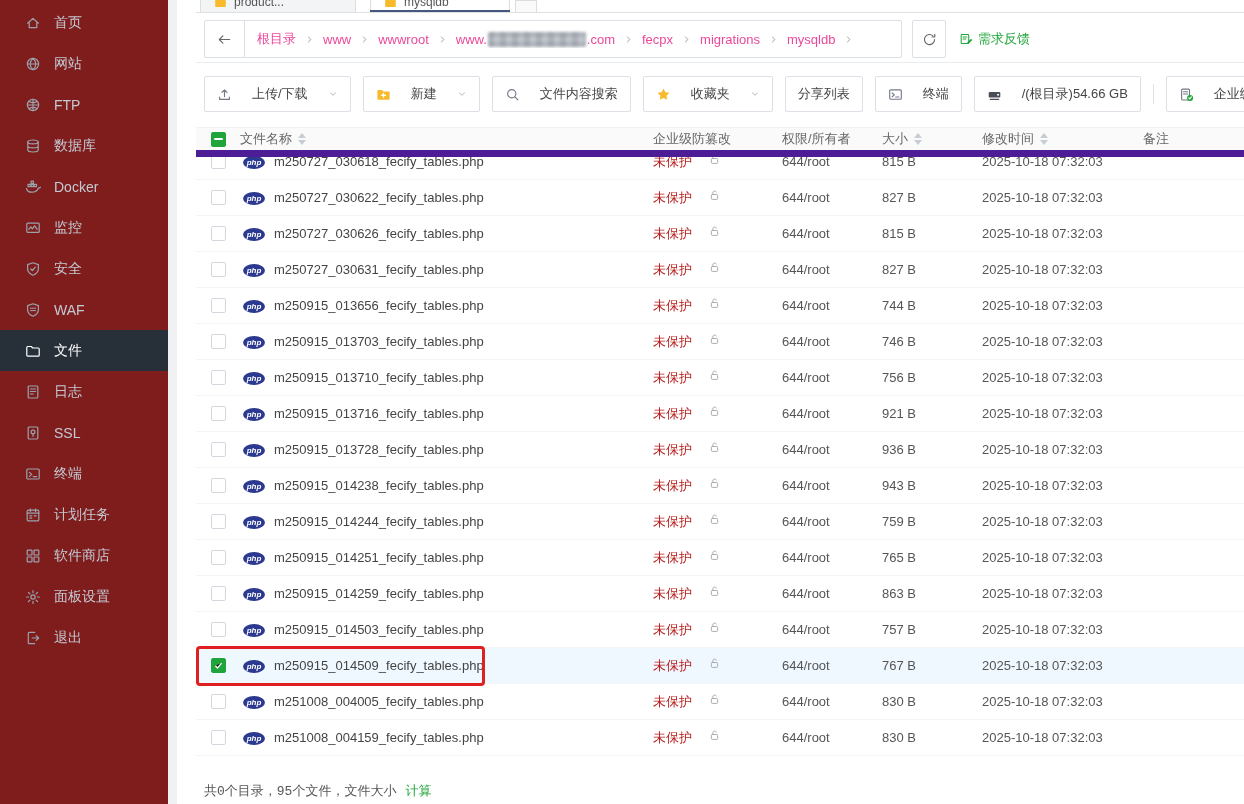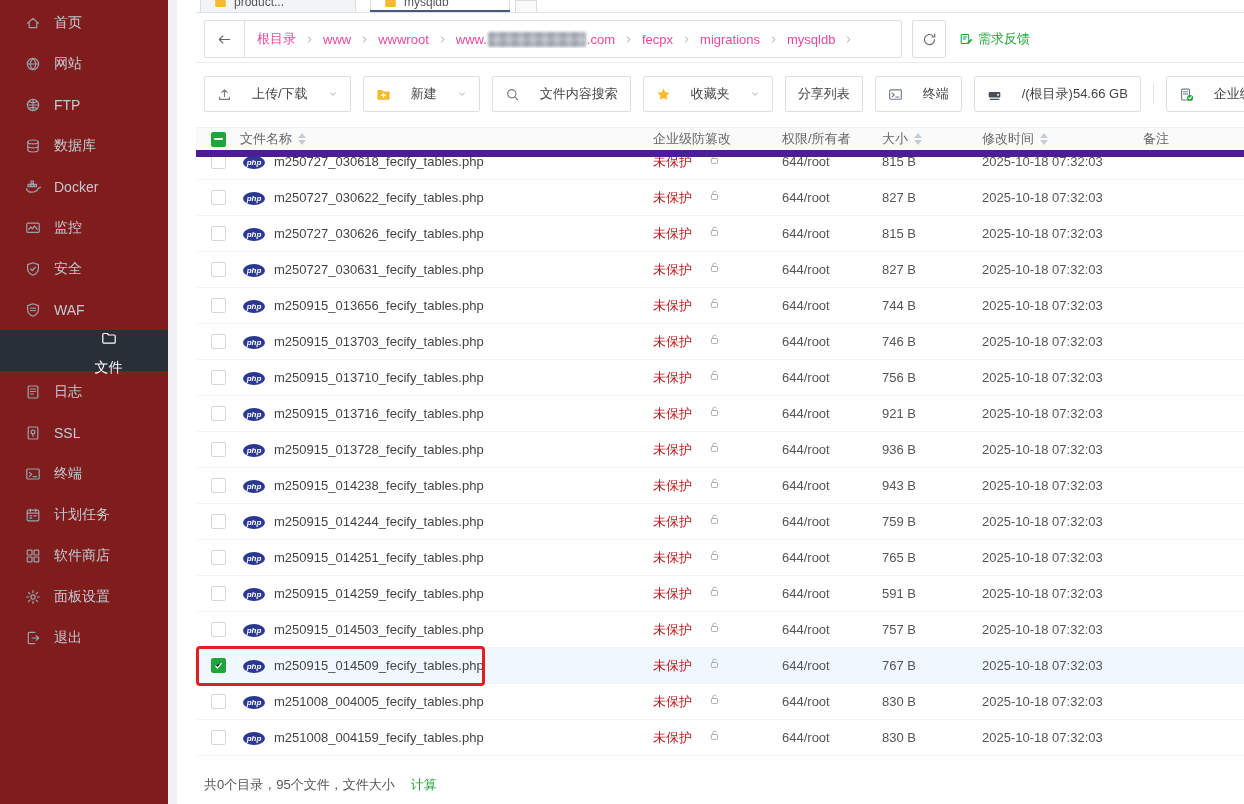--- a/index.html
+++ b/index.html
@@ -6,21 +6,21 @@
   html,body { width:1244px; height:804px; overflow:hidden; }
   body { font-family:"Liberation Sans","DejaVu Sans",sans-serif; font-size:13px; background:#fff; position:relative; color:#555; }
 
   .icw { display:inline-flex; width:16px; height:16px; flex:none; }
   .icw svg { width:100%; height:100%; fill:none; stroke:currentColor; stroke-width:1.2; stroke-linecap:round; stroke-linejoin:round; }
 
   
   .sidebar { position:absolute; left:0; top:0; width:192px; height:804px; background:#7f1d1d; padding-top:2px; }
   .side-item { display:flex; align-items:center; gap:13px; height:41px; padding-left:25px; color:#c3cad3; font-size:14px; cursor:pointer; }
   .side-item .icw { width:16px; height:16px; color:#9aa3ad; }
-  .side-item.active { background:#272f39; color:#fff;flex-direction:column; }
+  .side-item.active { background:#272f39; color:#fff; }
   .side-item.active .icw { color:#fff; }
   .gutter { position:absolute; left:168px; top:0; width:9px; height:804px; background:#eff1f3; }
 
   
   .content { position:absolute; left:177px; top:0; width:1067px; height:804px; background:#fff; }
   .inner { position:absolute; left:19px; top:0; width:1048px; height:804px; }
 
   
   .tabbar { position:absolute; left:0; top:0; width:1048px; height:13px; border-bottom:1px solid #dde1e6; }
   .tab { position:absolute; top:0; height:12px; overflow:hidden; cursor:pointer; }
@@ -71,21 +71,21 @@
   .cb.on { background:var(--green); border-color:var(--green); }
   .cb-minus { width:9px; height:2px; background:#fff; border-radius:1px; }
   .cb svg { width:11px; height:11px; }
   .c-name { display:flex; align-items:flex-end; gap:9px; padding-left:3px; color:#444; cursor:pointer; overflow:hidden; white-space:nowrap; }
   .php-badge { width:22px; height:13px; background:var(--php); border-radius:50%; color:#fff; font-size:8px; font-weight:bold; font-style:italic; display:flex; align-items:center; justify-content:center; flex:none; }
   .c-prot { display:flex; gap:16px; color:#b91c1c; }
   .c-prot .icw { width:13px; height:13px; color:#aaa; }
   .red-box { position:absolute; left:0; top:-2px; width:289px; height:40px; border:3px solid var(--red); border-radius:4px; z-index:3; pointer-events:none; }
 
   
-  .footer { position:absolute; left:8px; top:770px; height:30px; display:flex; align-items:center; gap:16px; color:#555; }
+  .footer { position:absolute; left:8px; top:770px; height:30px; display:flex; align-items:flex-end; gap:9px; color:#555;font-family:Liberation Mono, monospace; }
   .calc { color:var(--green); cursor:pointer; }
 </style>
 </head>
 <body>
 
 <div class="sidebar">
   <div>
       <div class="side-item">
         <span class="icw ">
           <svg viewBox="0 0 16 16">
@@ -740,21 +740,21 @@
             <div class="c-prot">
               <span>未保护</span>
               <span class="icw ">
                 <svg viewBox="0 0 16 16">
                   <rect x="4.2" y="6.8" width="7.6" height="6" rx="1"></rect>
                   <path d="M6 6.8V4.8a2.3 2.3 0 0 1 4.4-.9"></path>
                 </svg>
               </span>
             </div>
             <div>644/root</div>
-            <div>591 B</div>
+            <div>863 B</div>
             <div>2025-10-18 07:32:03</div>
             <div></div>
           </div>
           <div class="frow grid7">
             <div class="c-check">
               <span class="cb"></span>
             </div>
             <div class="c-name">
               <span class="php-badge">php</span>
               <span>m250915_014503_fecify_tables.php</span>

